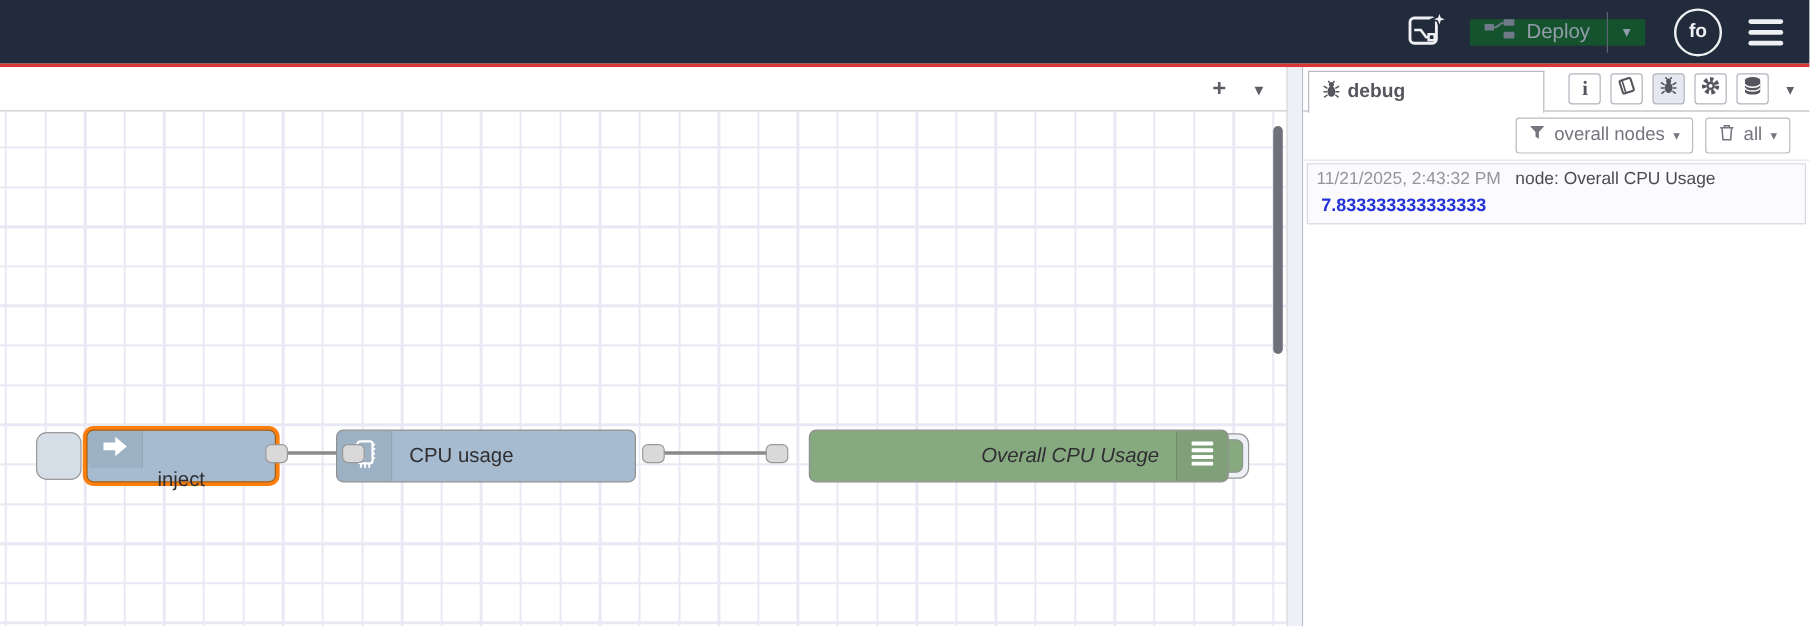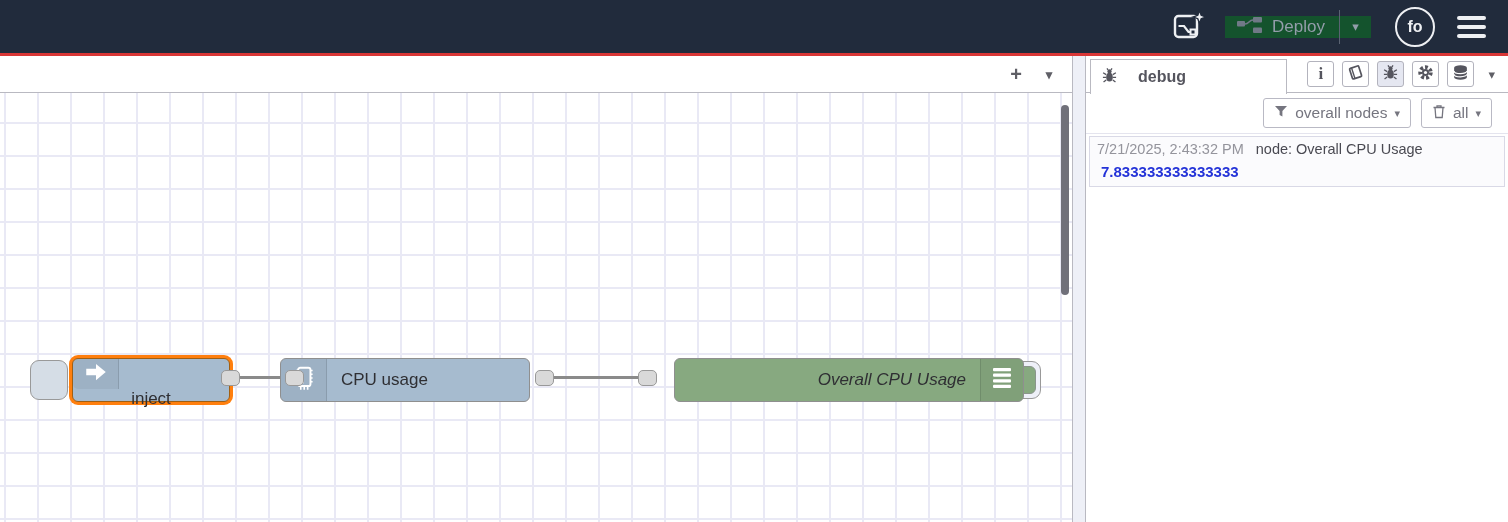--- a/index.html
+++ b/index.html
@@ -73,21 +73,21 @@
   .v-scrollbar { position:absolute; right:3px; top:12px; width:8px; height:190px;
     background:#70707a; border-radius:4px; cursor:grab; }
 
   .splitter { width:13px; background:#eef0f7; border-right:1px solid #b9b9c1; cursor:col-resize; }
 
   
   .sidebar { flex:1; display:flex; flex-direction:column; background:#fff; min-width:0; }
   .sidebar-tabs { height:37px; position:relative; border-bottom:1px solid #b9b9c1;
     display:flex; align-items:center; justify-content:flex-end; gap:8px; padding-right:13px; }
   .debug-tab { position:absolute; left:4px; top:3px; height:35px; width:197px; background:#fff;
-    border:1px solid #b9b9c1; border-bottom:none; display:flex; align-items:center; gap:20px;
+    border:1px solid #b9b9c1; border-bottom:none; display:flex; align-items:center; gap:5px;
     padding-left:10px; cursor:pointer; z-index:2; }
   .debug-tab-label { font-size:16px; font-weight:bold; color:#55555e; }
   .side-icon-btn { width:27px; height:26px; border:1px solid #b3b3bd; border-radius:3px;
     background:#fff; display:flex; align-items:center; justify-content:center; cursor:pointer; }
   .side-icon-btn.active { background:#e5e7f1; }
   .side-caret { color:#5f5f66; font-size:13px; margin-left:6px; cursor:pointer; }
   .info-glyph { font-family:"Liberation Serif", serif; font-weight:bold; font-size:17px; color:#55555e; }
 
   .sidebar-toolbar { height:41px; display:flex; align-items:center; justify-content:flex-end;
     gap:10px; padding-right:16px; border-bottom:1px solid #e4e4ee; }
@@ -298,21 +298,21 @@
             </svg>
           </span>
           <span>all</span>
           <span class="caret">▾</span>
         </div>
       </div>
 
       <div class="debug-list">
         <div class="debug-msg">
           <div class="msg-meta">
-            <span class="msg-timestamp">7/21/2025, 2:43:32 PM</span>
+            <span class="msg-timestamp">11/21/2025, 2:43:32 PM</span>
             <span class="msg-node">node: Overall CPU Usage</span>
           </div>
           <div class="msg-value">7.833333333333333</div>
         </div>
       </div>
 
     </aside>
   </div>
 </div>
 

